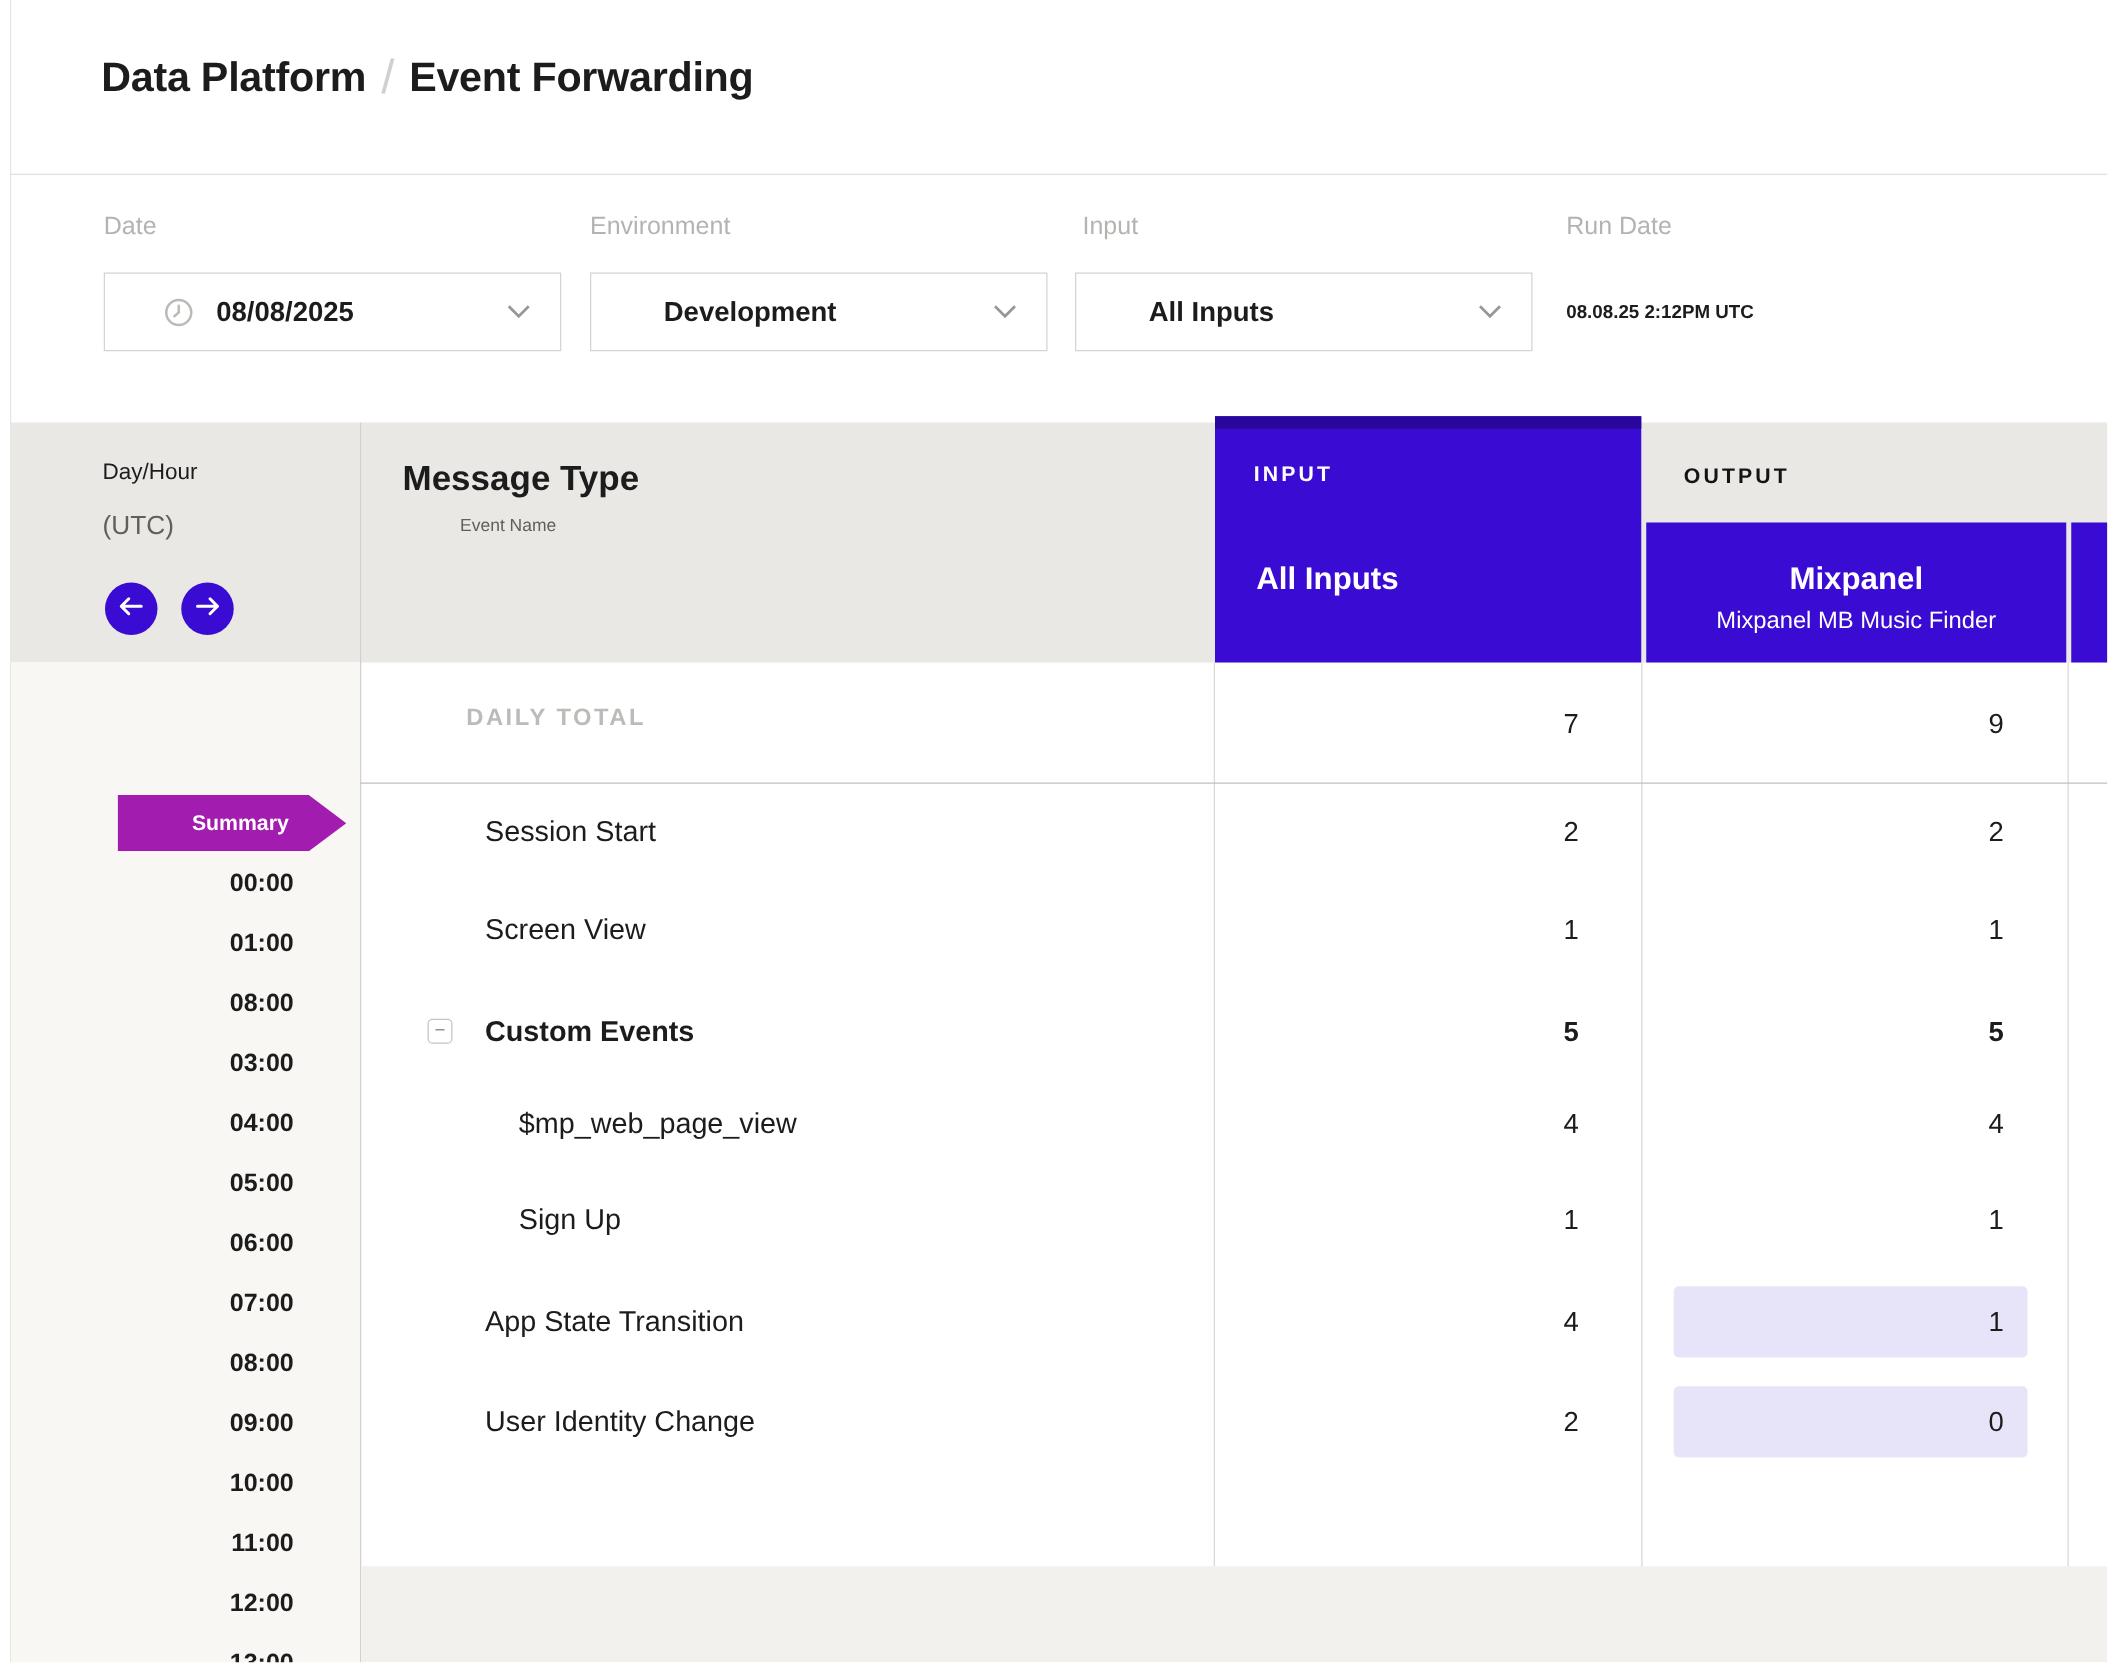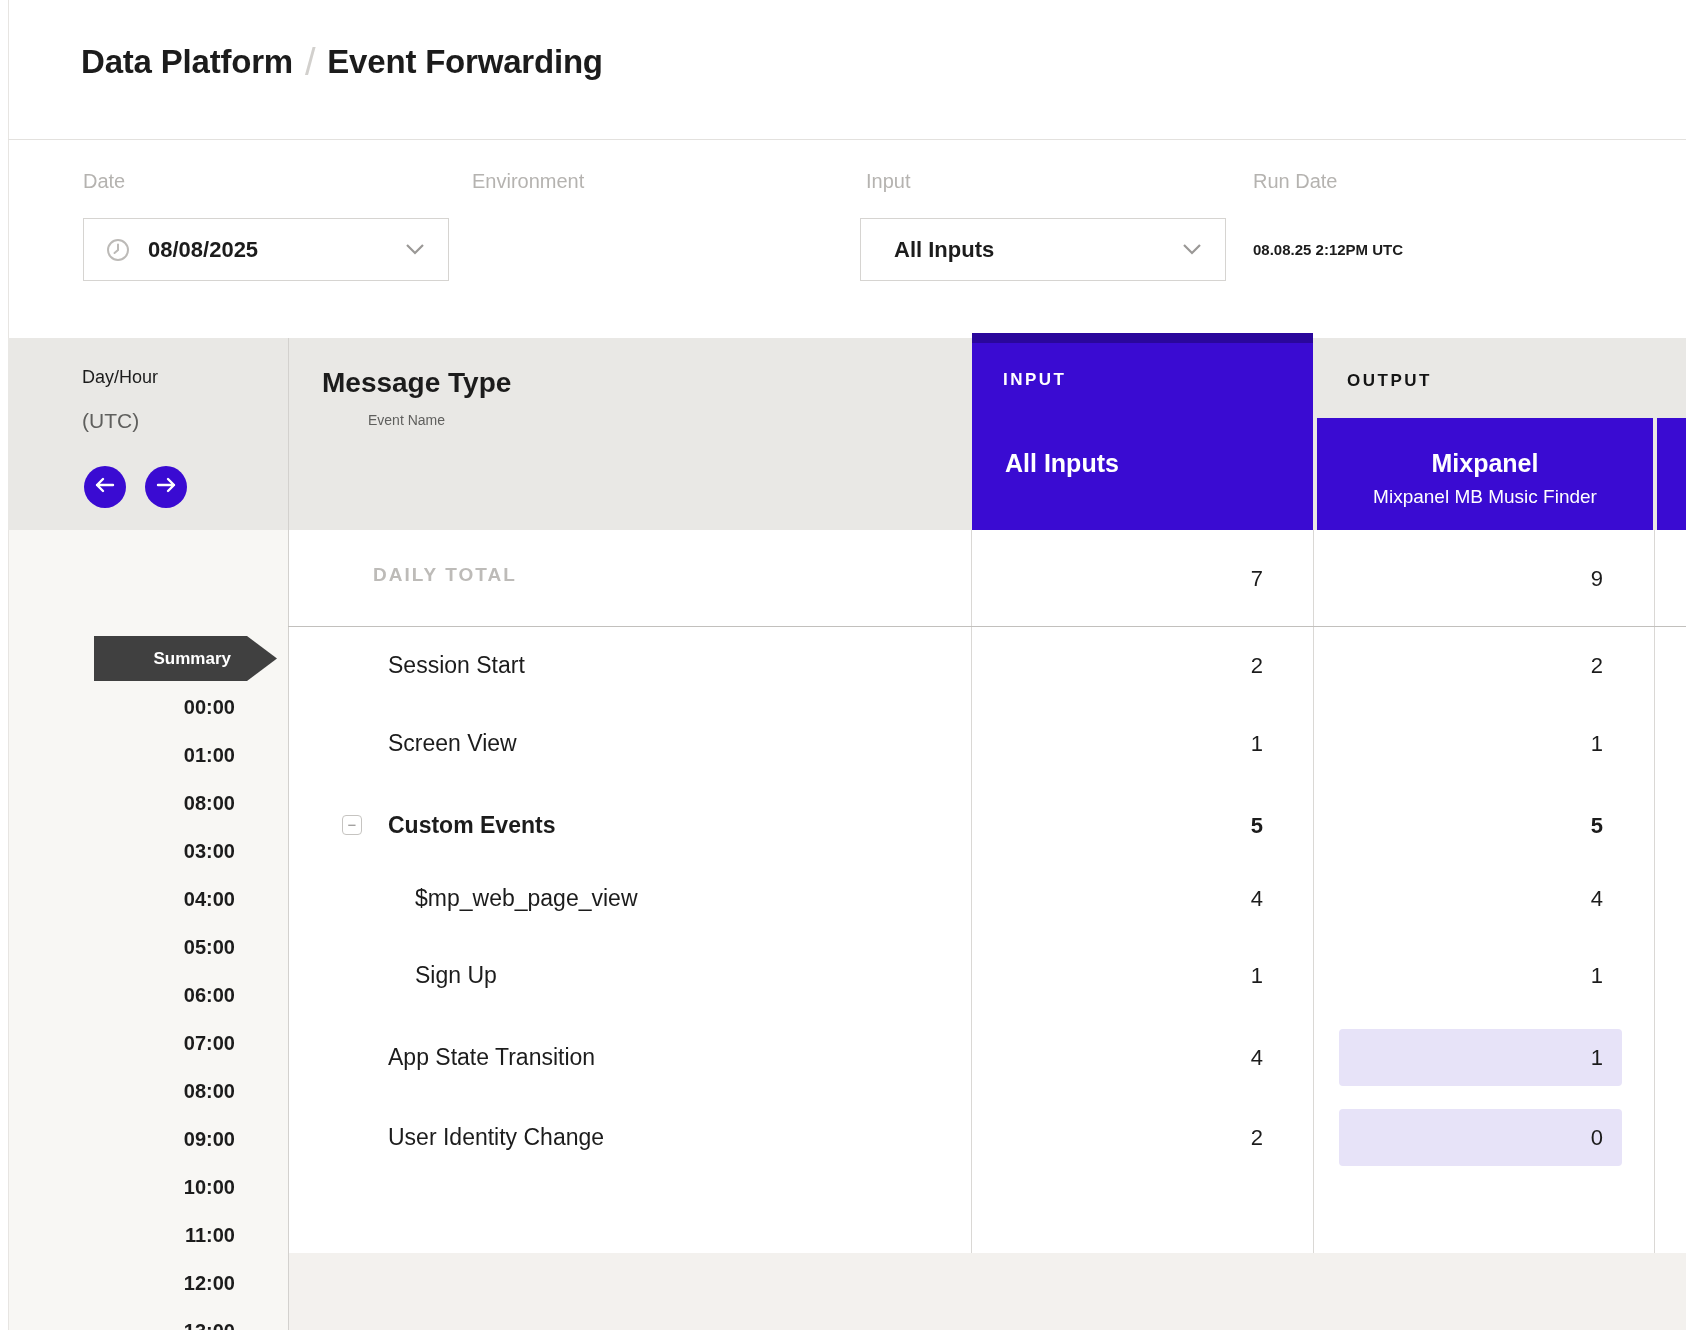--- a/index.html
+++ b/index.html
@@ -16,21 +16,21 @@
   
   #breadcrumb { left:81px; top:40px; height:44px; display:flex; align-items:center; gap:12px;
     font-size:33px; font-weight:600; letter-spacing:-0.2px; }
   #breadcrumb .sep { color:#d2d0cd; font-weight:300; font-size:38px; }
 
   #filter-sep { left:8px; top:139px; width:1678px; height:1px; background:#e3e1de; }
 
   
   .filter-label { top:170px; font-size:20px; color:#b5b3b0; }
   .filter-box { top:218px; height:63px; width:366px; background:#fff; border:1px solid #d6d4d1;
-    display:flex; align-items:center; cursor:pointer; }
+    display:flex; align-items:center; cursor:pointer;padding-left:25px; }
   .filter-box .value { font-size:22px; font-weight:700; }
   .chev { margin-left:auto; margin-right:24px; display:flex; }
   #run-date-value { left:1253px; top:218px; height:63px; display:flex; align-items:center;
     font-size:15px; font-weight:700; }
 
   
   #header-band { left:8px; top:338px; width:1678px; height:192px; background:#e9e8e5; }
   #col-title-dayhour { left:82px; top:367px; font-size:18px; font-weight:400; }
   #col-sub-utc { left:82px; top:409px; font-size:21px; color:#5f5f5d; }
   .nav-circle { top:466px; width:42px; height:42px; border-radius:50%; background:#3a0bd2;
@@ -54,21 +54,21 @@
   .vline { width:1px; background:#dad8d5; }
   #vline-dayhour { left:288px; top:338px; height:992px; background:#d3d1ce; }
   #vline-input { left:971px; top:530px; height:800px; }
   #vline-mixpanel { left:1313px; top:530px; height:800px; }
   #vline-next { left:1654px; top:530px; height:800px; }
 
   
   #hours-col { left:9px; top:530px; width:279px; height:800px; background:#f8f7f4; }
   #table-footer { left:289px; top:1253px; width:1397px; height:77px; background:#f3f1ee; }
 
-  #summary-badge { left:94px; top:636px; width:183px; height:45px; background:#404040; cursor:pointer;
+  #summary-badge { left:94px; top:636px; width:183px; height:45px; background:#a21caf; cursor:pointer;
     -webkit-clip-path:polygon(0 0,153px 0,100% 50%,153px 100%,0 100%);
     clip-path:polygon(0 0,153px 0,100% 50%,153px 100%,0 100%); }
   #summary-badge span { position:absolute; right:46px; top:0; line-height:45px;
     color:#fff; font-size:17px; font-weight:700; }
   .hour-slot { left:80px; width:155px; height:24px; line-height:24px; text-align:right;
     font-size:20px; font-weight:700; cursor:pointer; }
 
   
   #daily-total-label { left:373px; top:564px; font-size:19px; font-weight:700; letter-spacing:2px; color:#bdbbb8; }
   #daily-total-sep { left:288px; top:626px; width:1398px; height:1px; background:#c2c0bd; }
@@ -115,20 +115,28 @@
         </svg>
     </span>
     <span class="value" style="margin-left:18px">08/08/2025</span>
     <span class="chev">
       <svg width="18" height="11" viewBox="0 0 18 11">
           <polyline points="1,1 9,9 17,1" fill="none" stroke="#9a9896" stroke-width="2.2"></polyline>
         </svg>
     </span>
   </div>
 
+  <div class="abs filter-box" style="left:472px">
+    <span class="value" style="margin-left:33px">Development</span>
+    <span class="chev">
+      <svg width="18" height="11" viewBox="0 0 18 11">
+          <polyline points="1,1 9,9 17,1" fill="none" stroke="#9a9896" stroke-width="2.2"></polyline>
+        </svg>
+    </span>
+  </div>
 
   <div class="abs filter-box" style="left:860px">
     <span class="value" style="margin-left:33px">All Inputs</span>
     <span class="chev">
       <svg width="18" height="11" viewBox="0 0 18 11">
           <polyline points="1,1 9,9 17,1" fill="none" stroke="#9a9896" stroke-width="2.2"></polyline>
         </svg>
     </span>
   </div>
 

